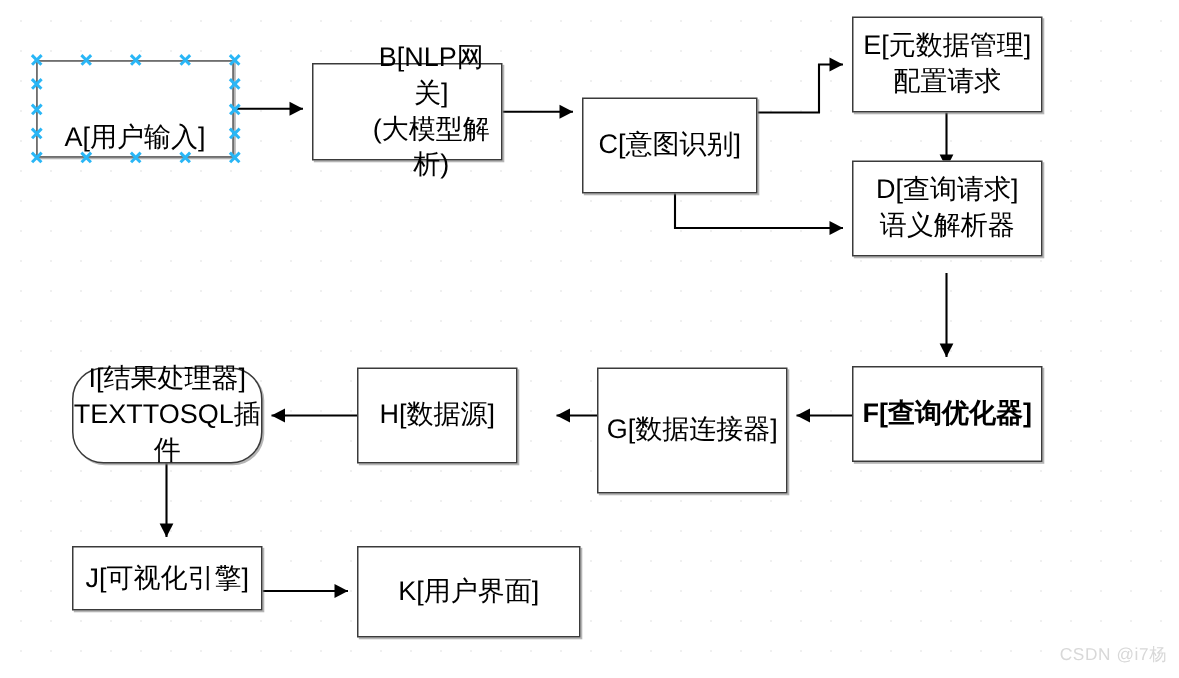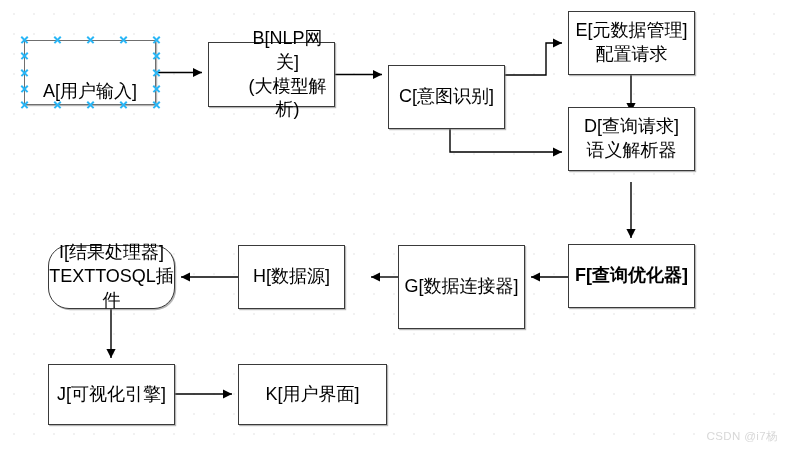--- a/index.html
+++ b/index.html
@@ -129,21 +129,21 @@
       <div class="node" style="left: 388px; top: 43px; width: 117px; height: 64px; margin-top: 22px;"><span class="node-label">C[意图识别]</span></div>
       <div class="node" style="left: 568px; top: 11px; width: 127px; height: 64px;"><span class="node-label">E[元数据管理]
 配置请求</span></div>
       <div class="node" style="left: 568px; top: 107px; width: 127px; height: 64px;"><span class="node-label">D[查询请求]
 语义解析器</span></div>
       <div class="node" style="left: 568px; top: 244px; width: 127px; height: 64px; font-weight: bold;"><span class="node-label">F[查询优化器]</span></div>
       <div class="node" style="left: 398px; top: 245px; width: 127px; height: 84px;"><span class="node-label">G[数据连接器]</span></div>
       <div class="node" style="left: 238px; top: 245px; width: 107px; height: 64px;"><span class="node-label">H[数据源]</span></div>
       <div class="node" style="left: 48px; top: 245px; width: 127px; height: 64px; border-radius: 21px;"><span class="node-label">I[结果处理器]
 TEXTTOSQL插件</span></div>
-      <div class="node" style="left: 48px; top: 364px; width: 127px; height: 61px;"><span class="node-label">J[可视化引擎]</span></div>
+      <div class="node" style="left: 48px; top: 364px; width: 127px; height: 43px;"><span class="node-label">J[可视化引擎]</span></div>
       <div class="node" style="left: 238px; top: 364px; width: 149px; height: 61px;"><span class="node-label">K[用户界面]</span></div>
     </div>
 
   <div id="selection-layer">
       <div class="sel-outline" style="left: 24px; top: 40px; width: 132px; height: 65px;"></div>
       <div class="handle" style="left: 24px; top: 40px;"></div>
       <div class="handle" style="left: 24px; top: 105px;"></div>
       <div class="handle" style="left: 57px; top: 40px;"></div>
       <div class="handle" style="left: 57px; top: 105px;"></div>
       <div class="handle" style="left: 90px; top: 40px;"></div>

